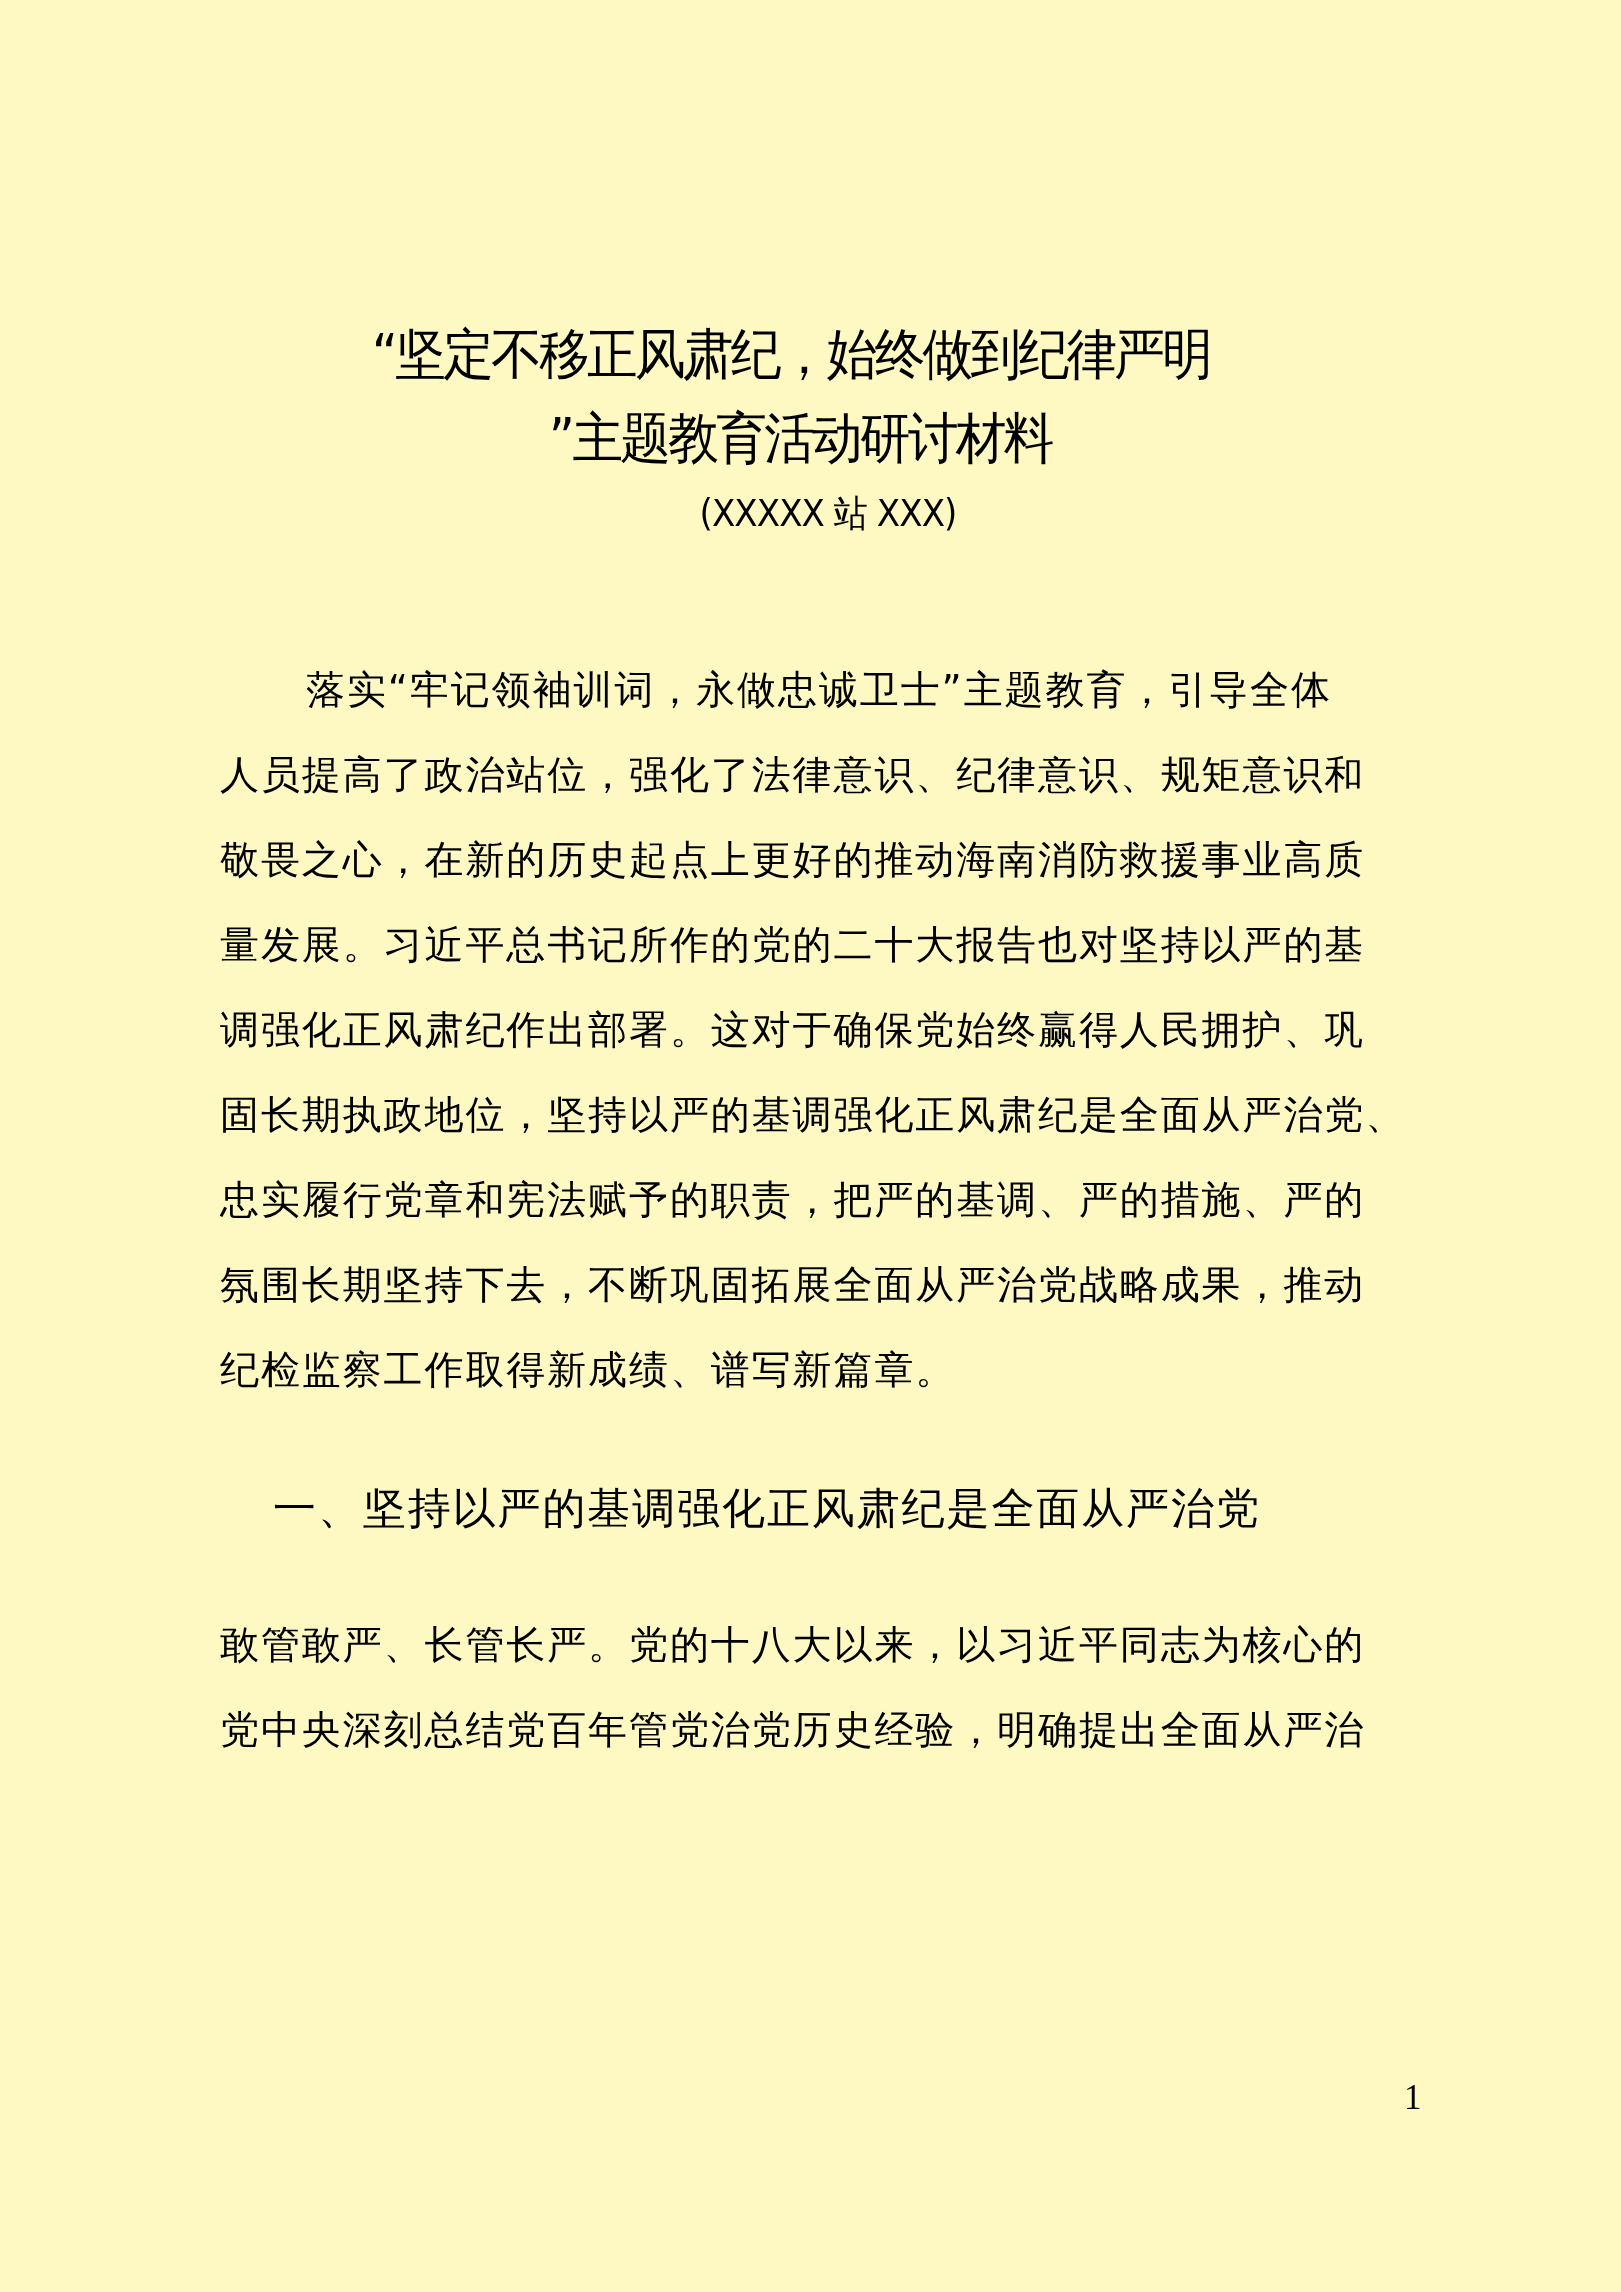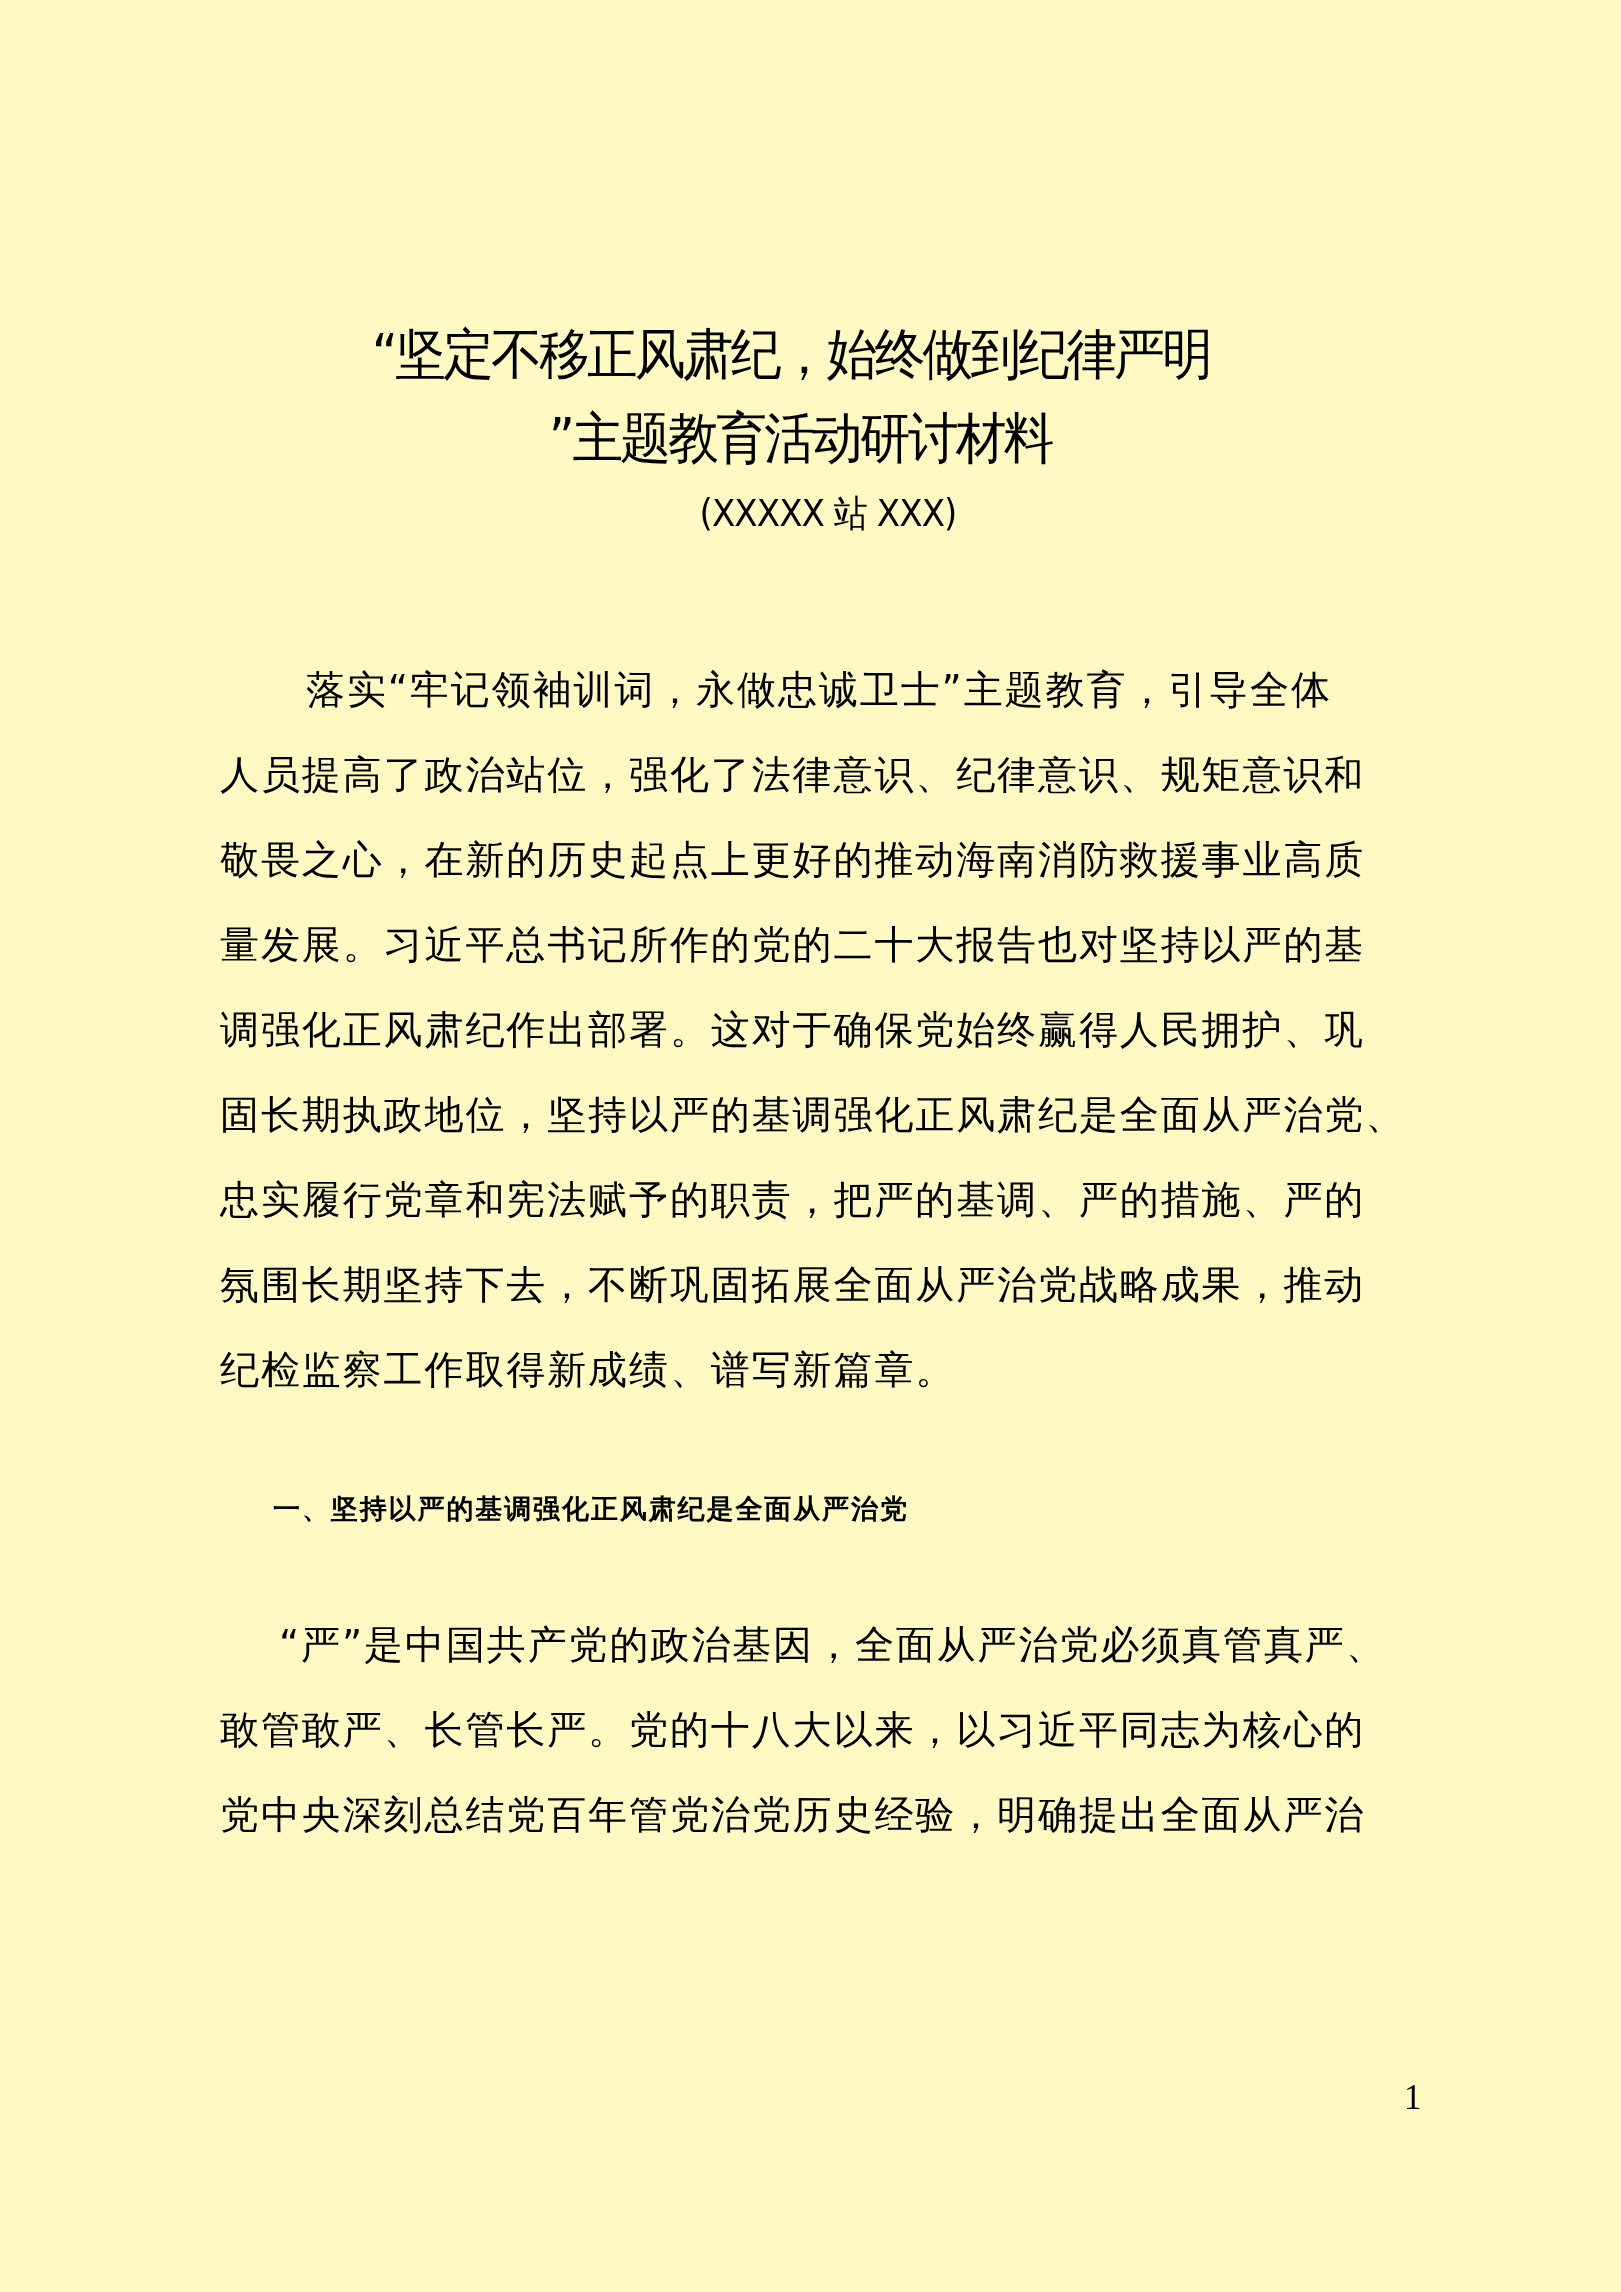--- a/index.html
+++ b/index.html
@@ -60,27 +60,26 @@
       margin: 2px;
     }
     .para .line {
       display: block;
       white-space: nowrap;
       height: 85px;
     }
     .para .line.indent { padding-left: 86px; }
     .para .line.indent-small { padding-left: 59px; }
     .heading {
-      font-size: 27px;
+      font-size: 43px;
       line-height: 85px;
       letter-spacing: 1.9px;
       margin-top: 54px;
       padding-left: 55px;
       white-space: nowrap;
-      font-weight: bold;
     }
     .para.second { margin-top: 51px; }
     .page-number {
       position: absolute;
       left: 1404px;
       top: 2078px;
       font-family: "Liberation Serif", "DejaVu Serif", serif;
       font-size: 35px;
       line-height: 39px;
     }
@@ -105,21 +104,20 @@
       <span class="line">调强化正风肃纪作出部署。这对于确保党始终赢得人民拥护、巩</span>
       <span class="line">固长期执政地位，坚持以严的基调强化正风肃纪是全面从严治党、</span>
       <span class="line">忠实履行党章和宪法赋予的职责，把严的基调、严的措施、严的</span>
       <span class="line">氛围长期坚持下去，不断巩固拓展全面从严治党战略成果，推动</span>
       <span class="line">纪检监察工作取得新成绩、谱写新篇章。</span>
     </p>
 
     <div class="heading">一、坚持以严的基调强化正风肃纪是全面从严治党</div>
 
     <p class="para second">
-      <span class="line indent-small">“严”是中国共产党的政治基因，全面从严治党必须真管真严、</span>
       <span class="line">敢管敢严、长管长严。党的十八大以来，以习近平同志为核心的</span>
       <span class="line">党中央深刻总结党百年管党治党历史经验，明确提出全面从严治</span>
     </p>
   </div>
 
   <div class="page-number">1</div>
 </div>
 
 
 </body></html>

